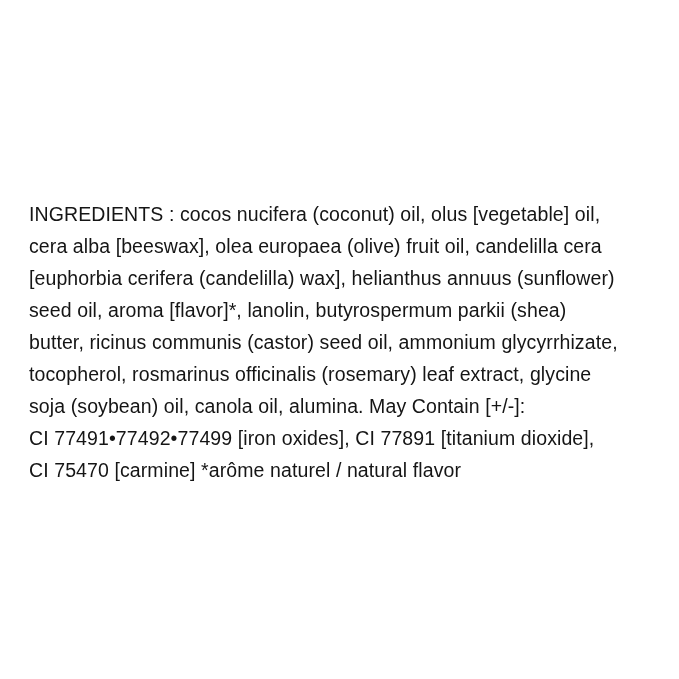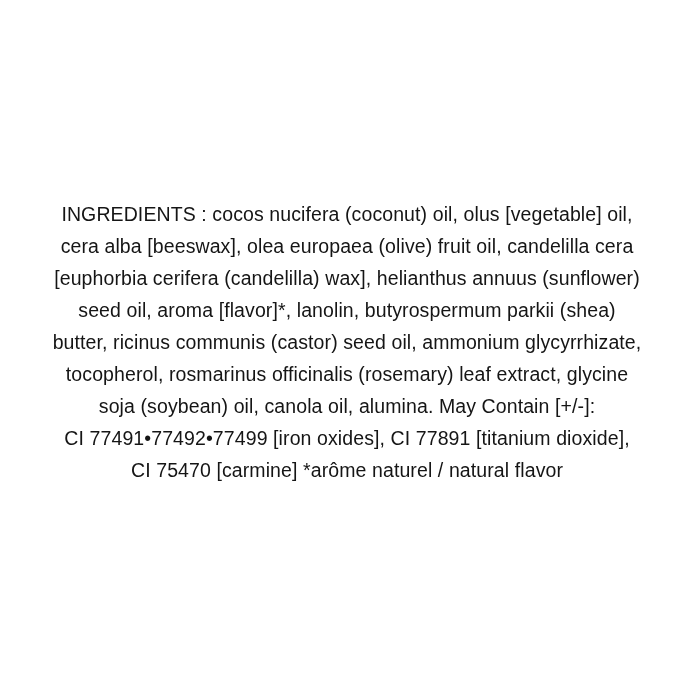--- a/index.html
+++ b/index.html
@@ -12,21 +12,20 @@
     background: #ffffff;
     font-family: "Liberation Sans", sans-serif;
     color: #1a1a1a;
     overflow: hidden;
   }
   .page {
     position: relative;
     width: 679px;
     height: 679px;
     box-sizing: border-box;
-    text-align: center;
   }
   .ingredients-block {
     position: absolute;
     left: 29px;
     top: 178px;
     width: 636px;
   }
   .ingredients-text {
     font-size: 19.5px;
     line-height: 32px;

